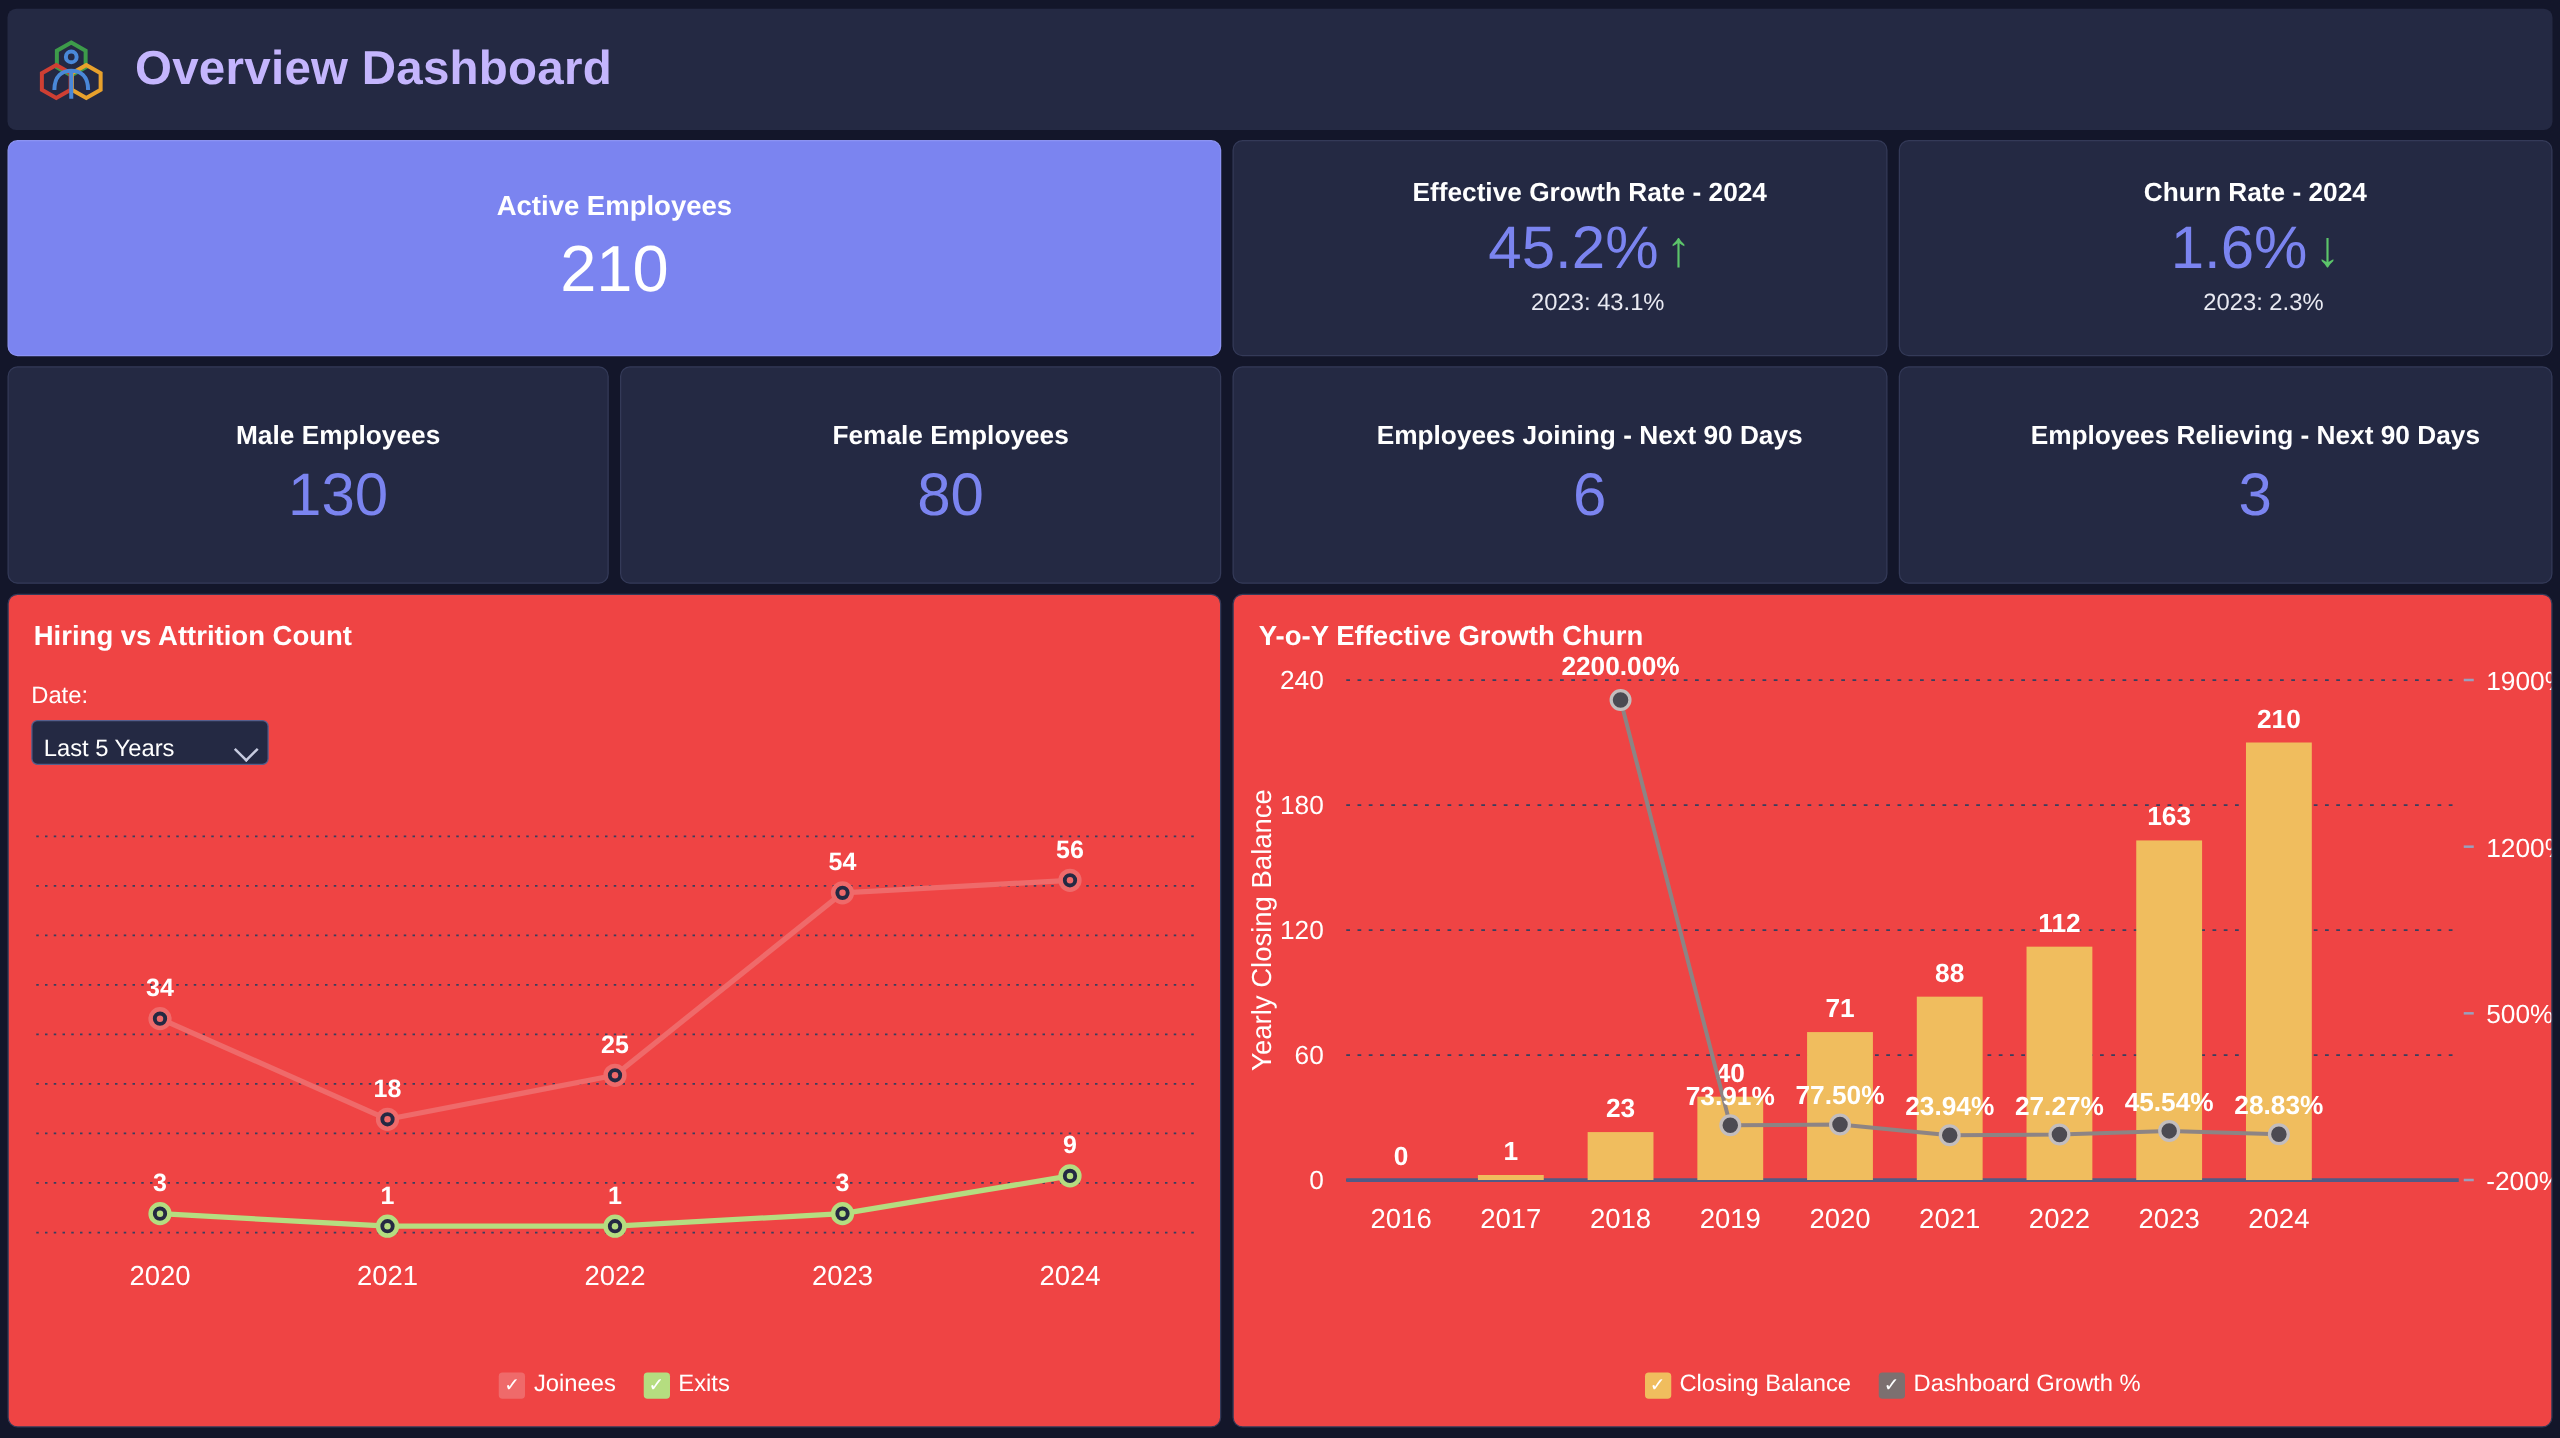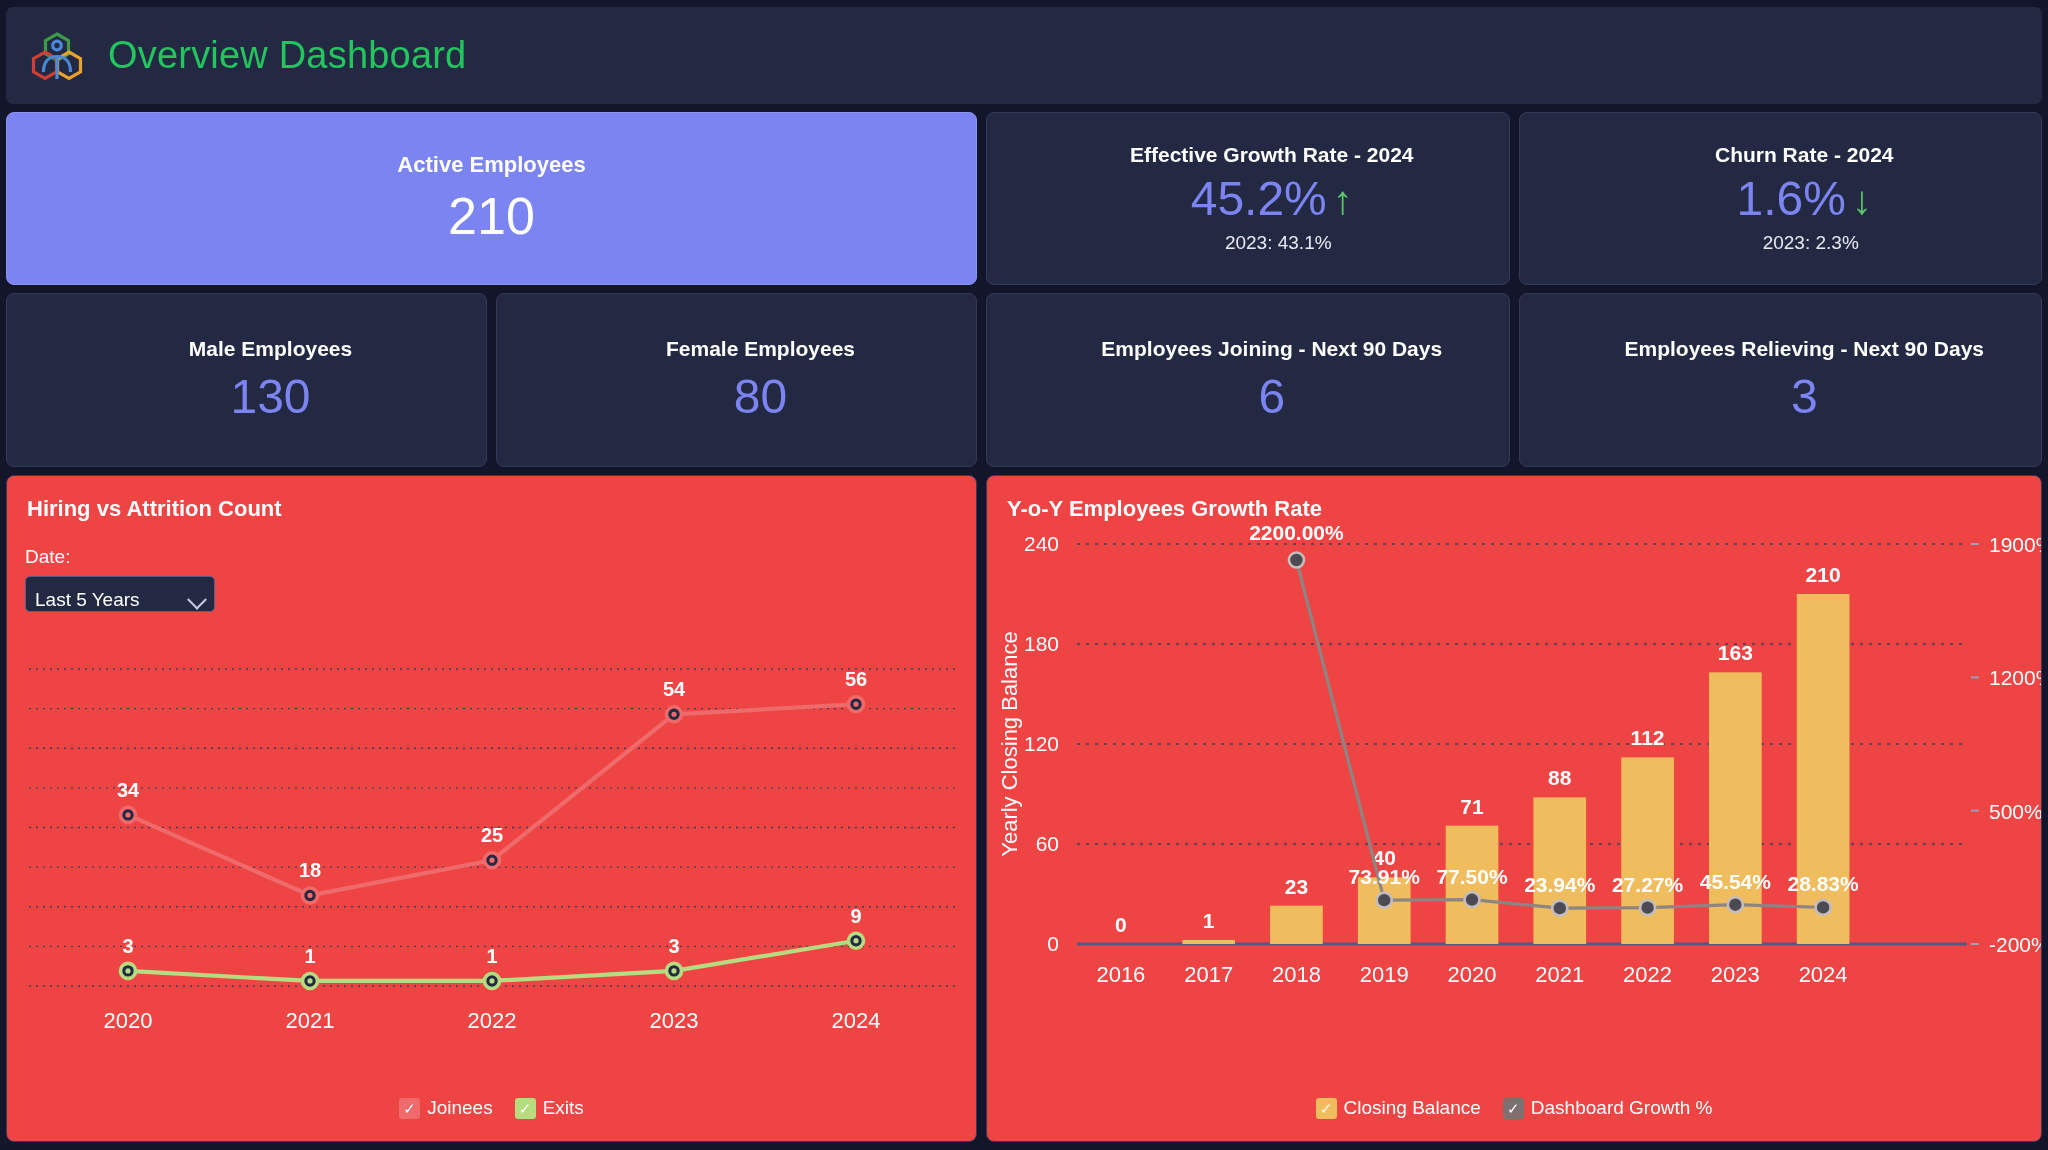--- a/index.html
+++ b/index.html
@@ -11,21 +11,21 @@
   }
   .page { width: 2048px; height: 1150px; padding: 7px 6px 8px 6px; display: flex; flex-direction: column; gap: 8px; }
 
   
   .header {
     background: #242943; border-radius: 7px;
     height: 97px; flex: 0 0 97px;
     display: flex; align-items: center; gap: 22px; padding-left: 22px;
   }
   .logo { width: 58px; height: 58px; flex: 0 0 58px; }
-  .page-title { color: #22c55e; font-size: 38px; font-weight: normal; letter-spacing: .2px; }
+  .page-title { color: #c4b5fd; font-size: 38px; font-weight: bold; letter-spacing: .2px; }
 
   
   .kpi-row { display: flex; gap: 9px; }
   .kpi-row.row1 { flex: 0 0 173px; }
   .kpi-row.row2 { flex: 0 0 174px; }
   .grp { display: flex; gap: 9px; }
   .grp.left  { flex: 0 0 971px; }
   .grp.right { flex: 1 1 auto; }
 
   .card {
@@ -225,21 +225,21 @@
           <span class="lg-text">Joinees</span>
         </div>
         <div class="lg-item">
           <span class="lg-box" style="background:#b5dd80">✓</span>
           <span class="lg-text">Exits</span>
         </div>
       </div>
     </div>
 
     <div class="panel right">
-      <div class="panel-title">Y-o-Y Employees Growth Rate</div>
+      <div class="panel-title">Y-o-Y Effective Growth Churn</div>
       <div class="plot" style="top:48px; height:505px;">
         <svg id="svg-right" width="1060" height="505" viewBox="0 0 1060 505">
             <line x1="90" y1="420" x2="980" y2="420" stroke="#3a3f5e" stroke-width="1.4" stroke-dasharray="3 6"></line>
             <text x="72" y="427" fill="#ffffff" font-size="21" font-family="&quot;Liberation Sans&quot;, sans-serif" text-anchor="end">0</text>
             <line x1="90" y1="320" x2="980" y2="320" stroke="#3a3f5e" stroke-width="1.4" stroke-dasharray="3 6"></line>
             <text x="72" y="327" fill="#ffffff" font-size="21" font-family="&quot;Liberation Sans&quot;, sans-serif" text-anchor="end">60</text>
             <line x1="90" y1="220" x2="980" y2="220" stroke="#3a3f5e" stroke-width="1.4" stroke-dasharray="3 6"></line>
             <text x="72" y="227" fill="#ffffff" font-size="21" font-family="&quot;Liberation Sans&quot;, sans-serif" text-anchor="end">120</text>
             <line x1="90" y1="120" x2="980" y2="120" stroke="#3a3f5e" stroke-width="1.4" stroke-dasharray="3 6"></line>
             <text x="72" y="127" fill="#ffffff" font-size="21" font-family="&quot;Liberation Sans&quot;, sans-serif" text-anchor="end">180</text>

